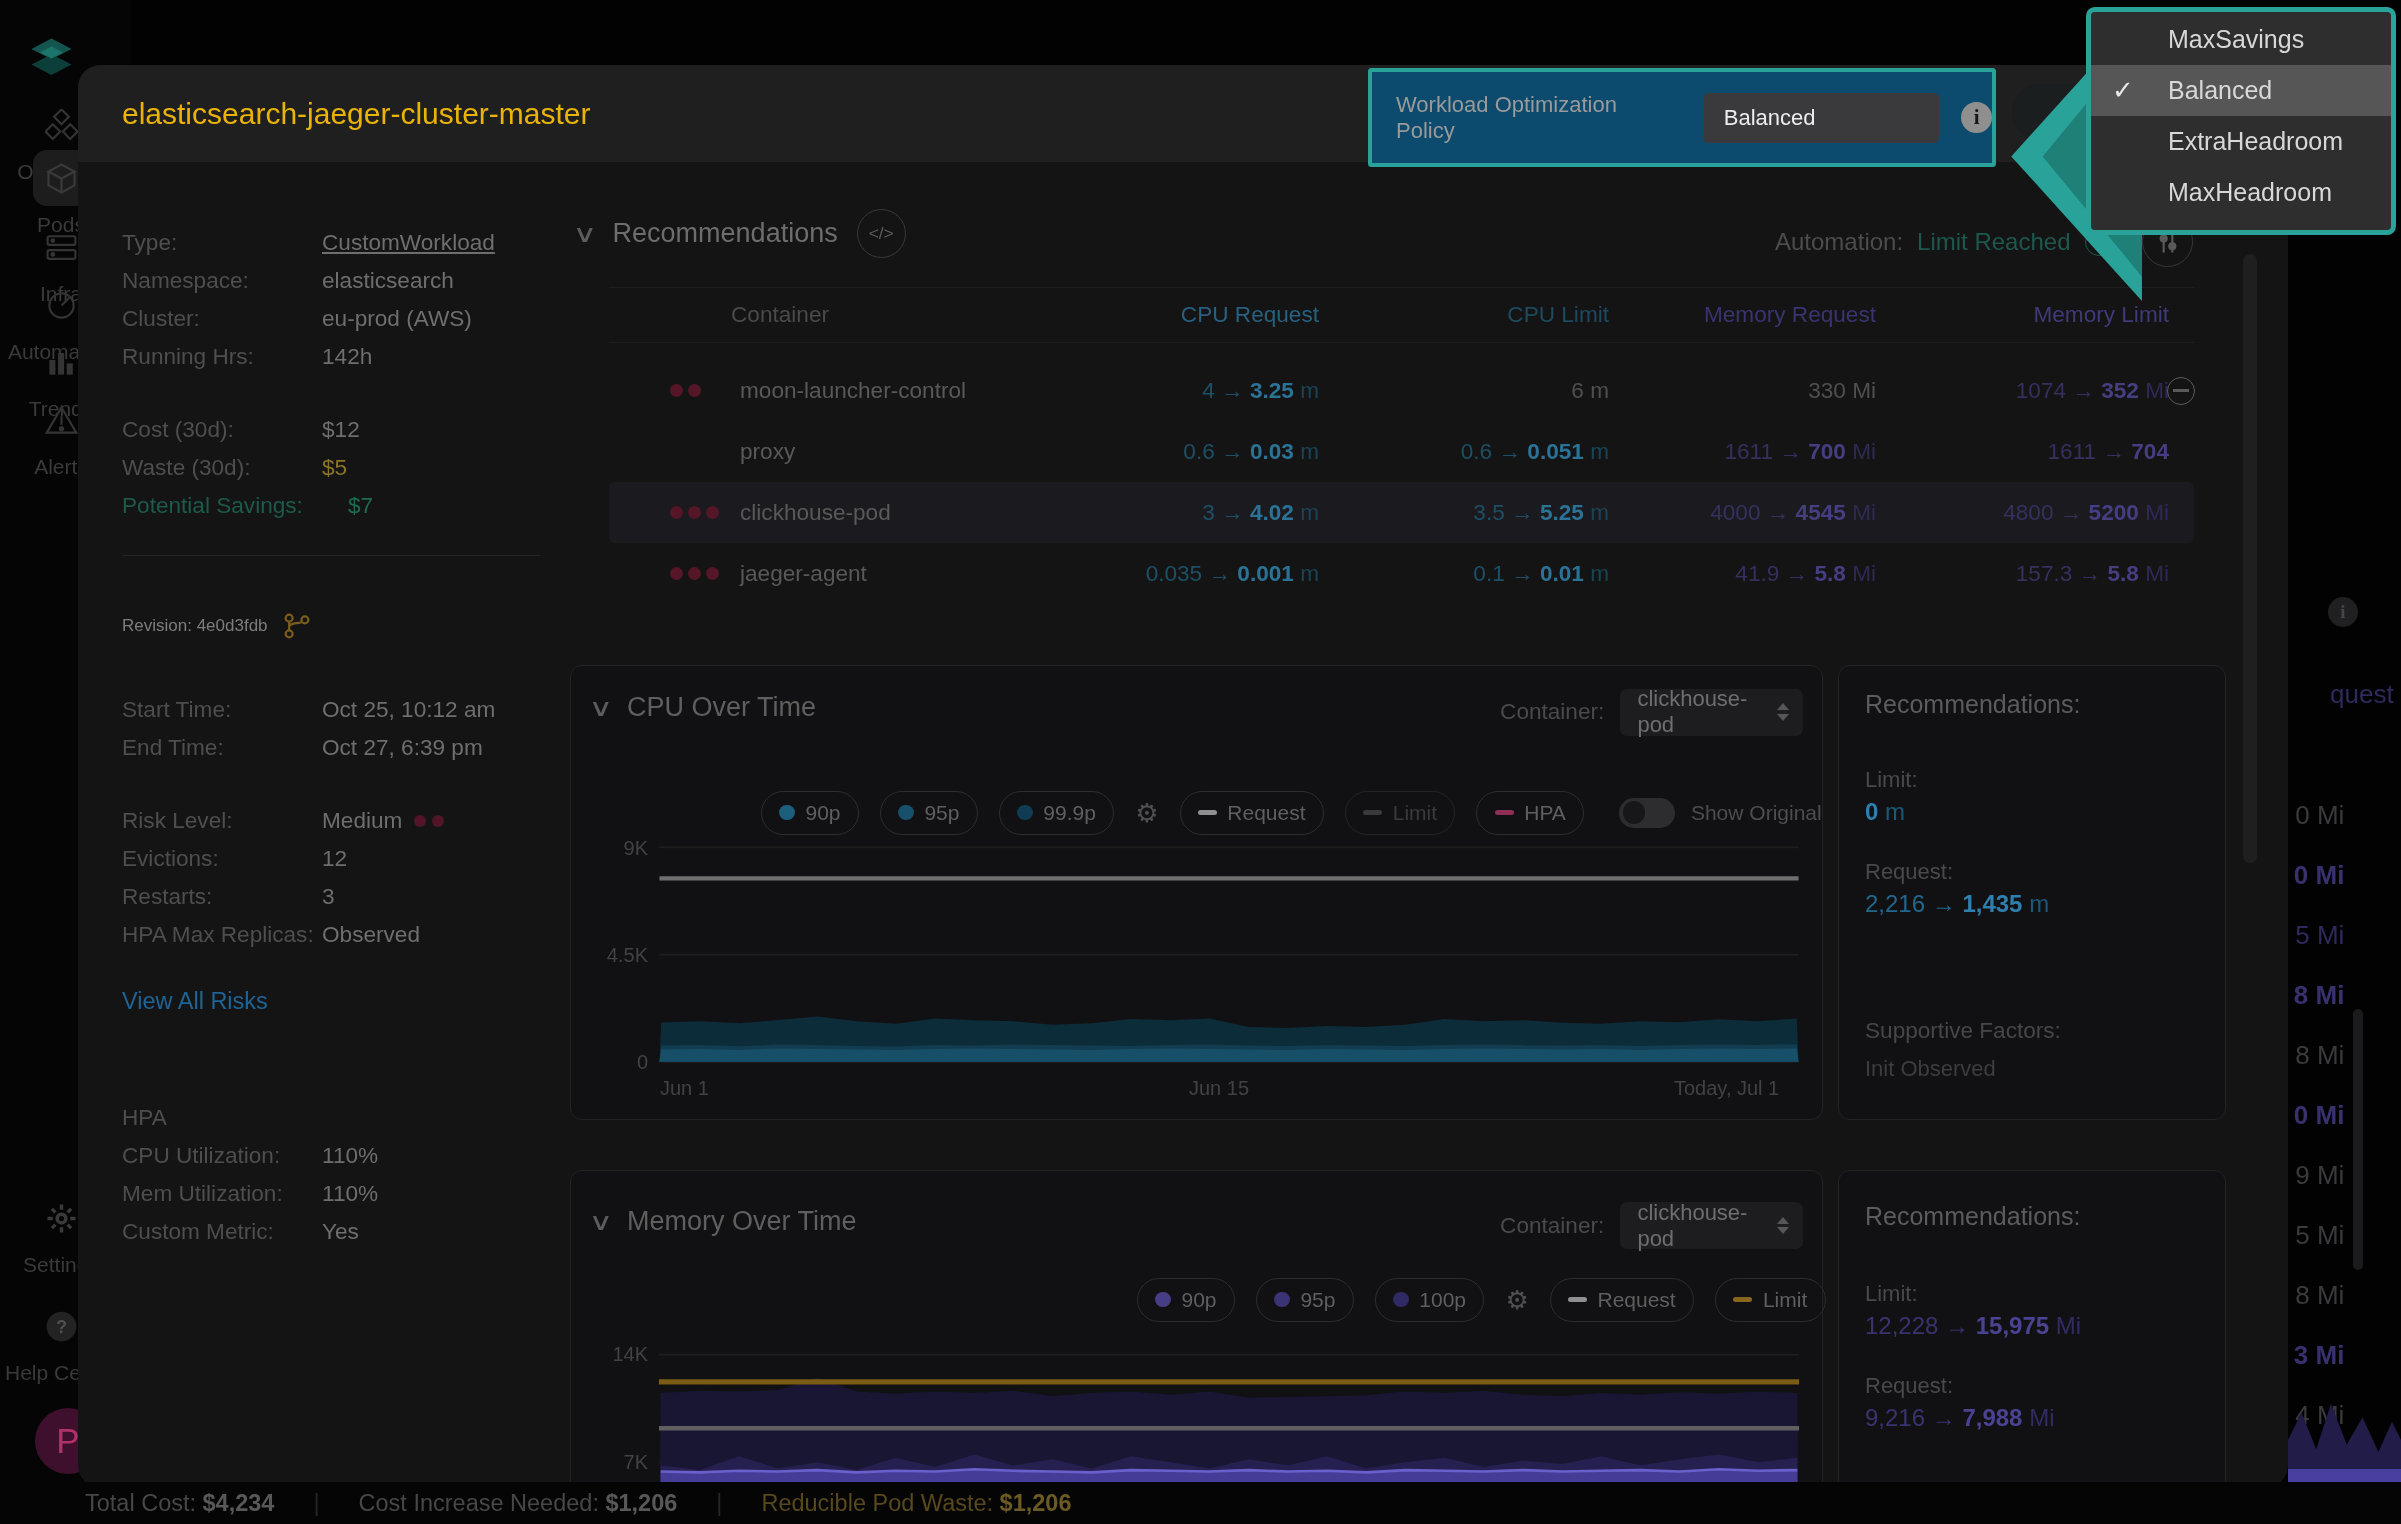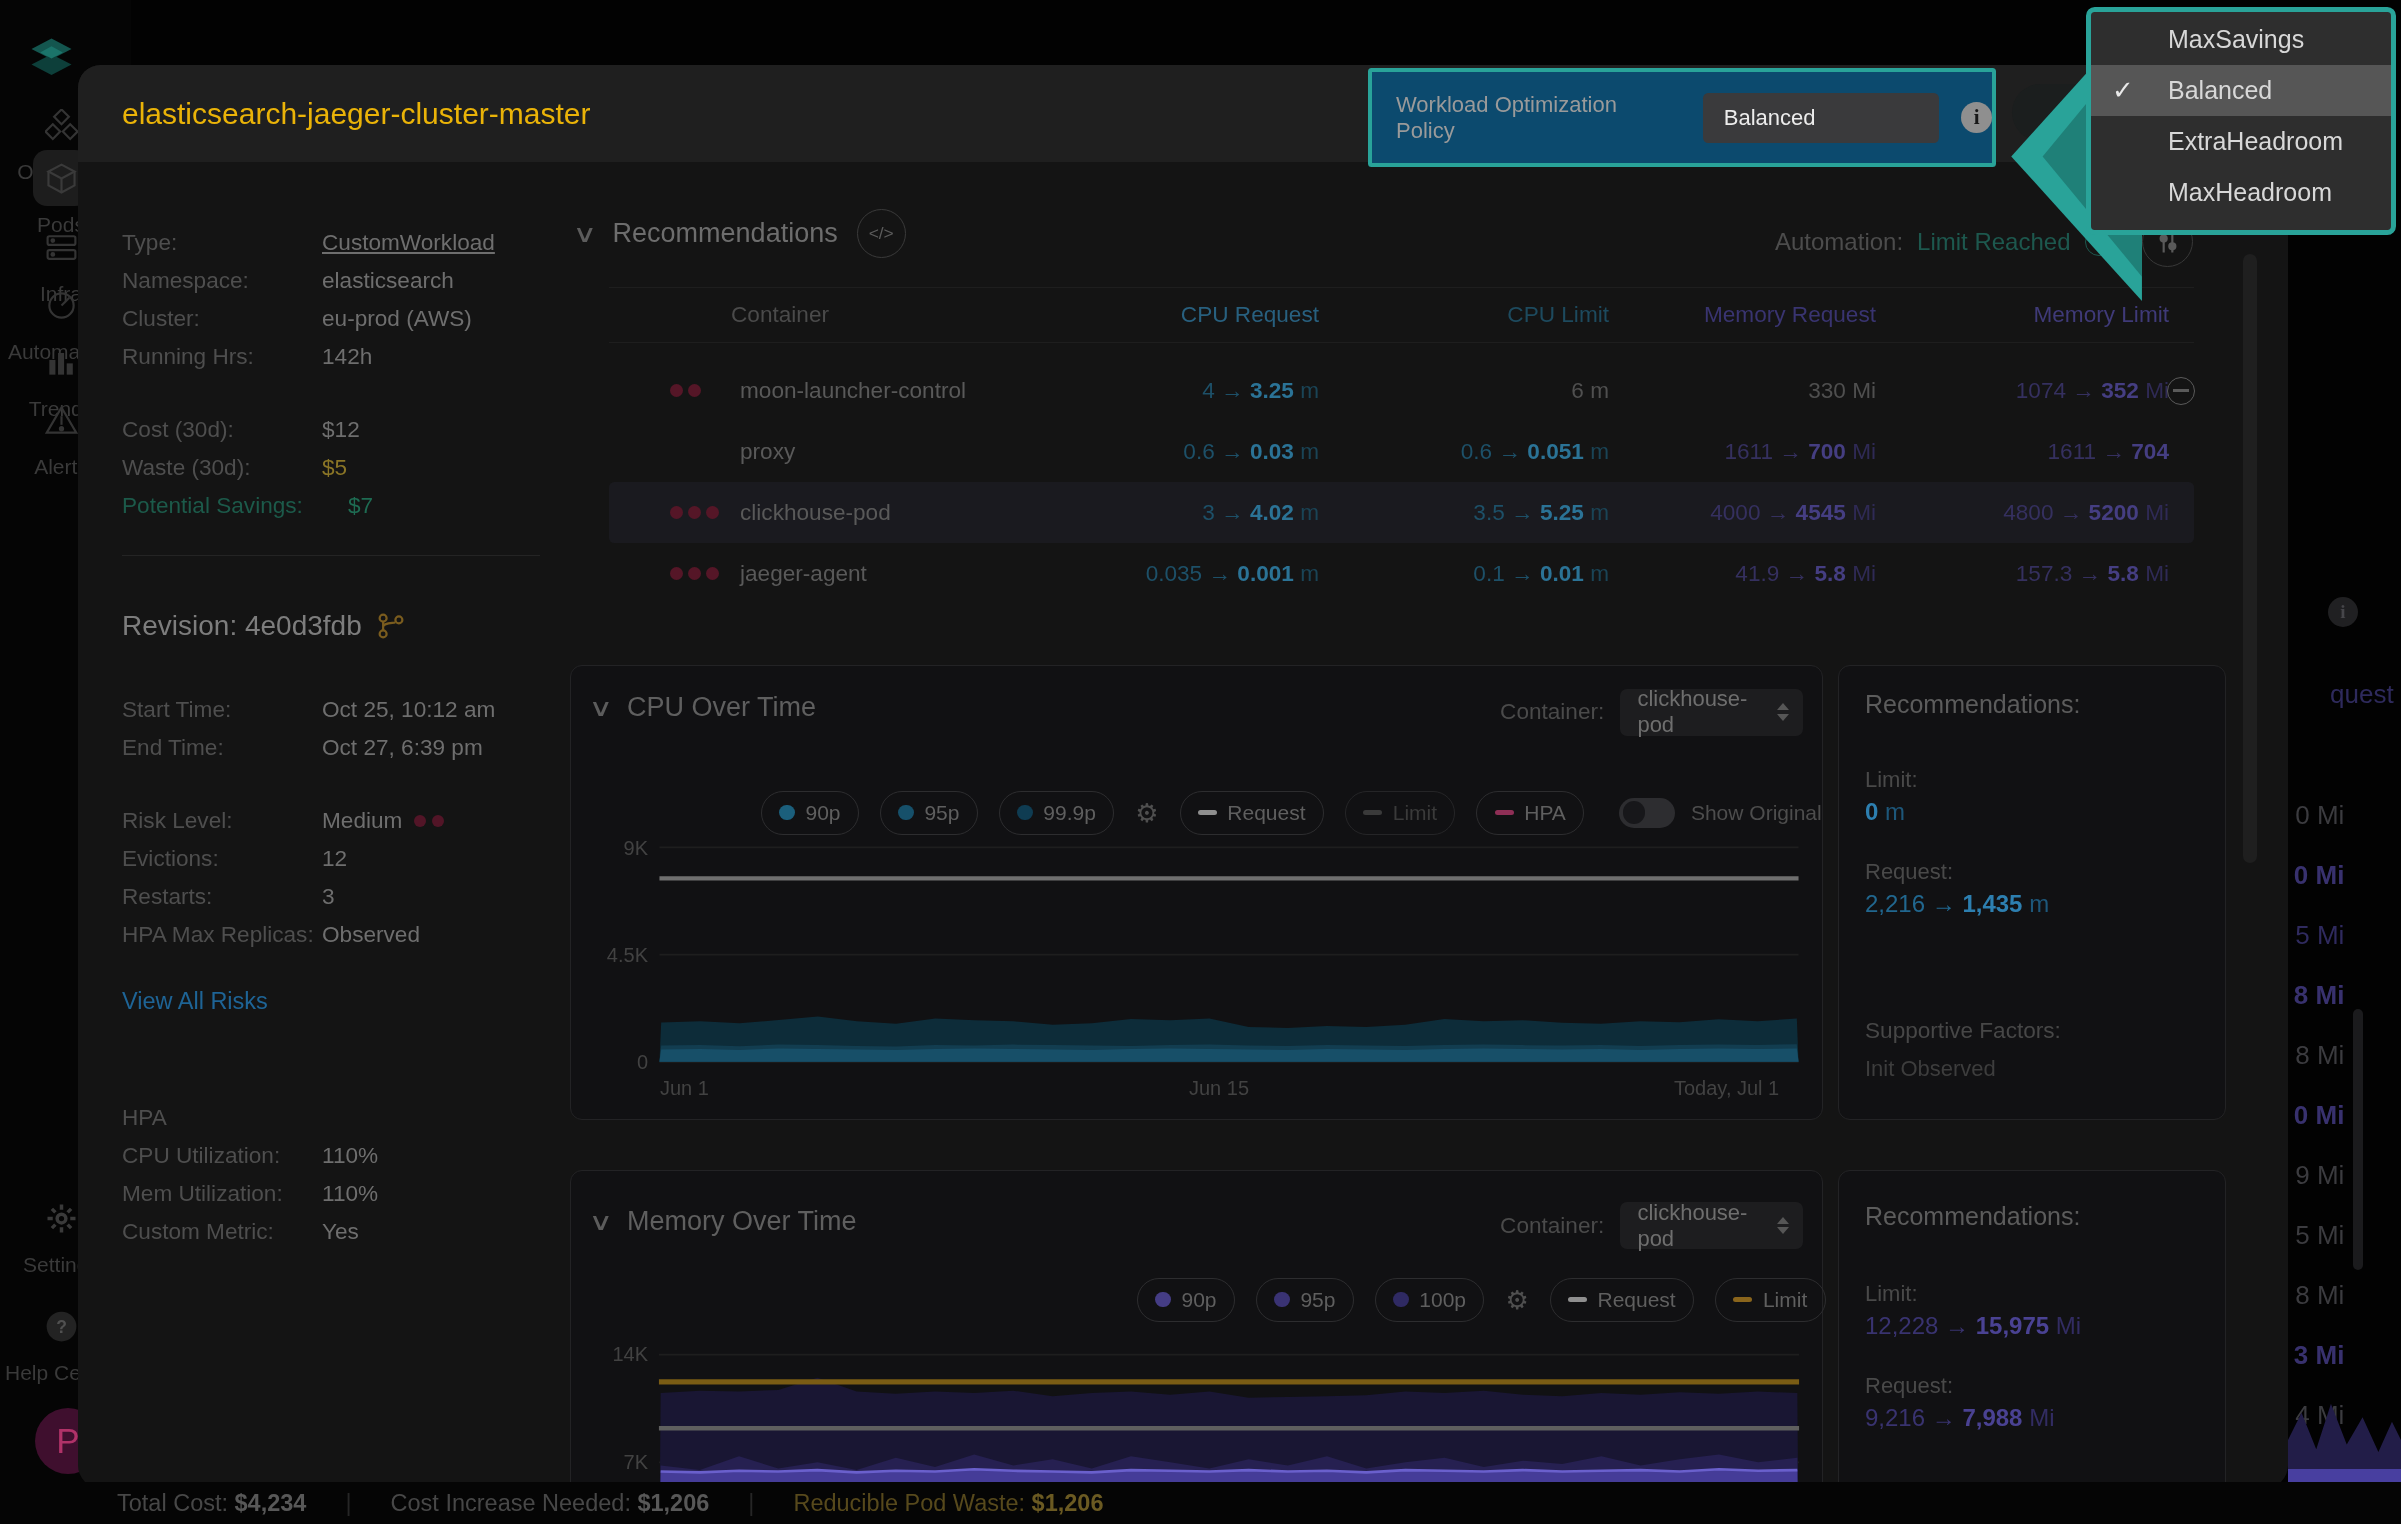--- a/index.html
+++ b/index.html
@@ -39,21 +39,21 @@
   
   .details{position:absolute;left:122px;top:224px;width:452px;}
   .d-row{display:flex;height:38px;line-height:38px;font-size:22.6px;}
   .d-label{width:200px;color:#4e4e4e;flex:none;}
   .d-value{color:#6e6e6e;}
   .d-value.link{text-decoration:underline;}
   .d-value.waste{color:#8a7526;}
   .d-row.savings .d-label{color:#1c5a4a;width:226px;}
   .d-value.savings{color:#1e6b52;}
   .d-divider{height:0;border-top:1.7px solid #242424;margin:30px 0 0 0;width:418px;}
-  .revision-row{margin-top:50px;height:40px;line-height:40px;font-size:28px;color:#7d7d7d;display:flex;align-items:center;gap:15.7px;}
+  .revision-row{margin-top:50px;height:40px;line-height:40px;font-size:17px;color:#7d7d7d;display:flex;align-items:center;gap:15.7px;}
   .risk-dots,.row-dots{display:inline-flex;gap:5.2px;margin-left:12px;align-items:center;}
   .risk-dot{width:12px;height:12px;border-radius:50%;background:#521527;}
   .view-risks{margin-top:28px;font-size:23.5px;color:#1e6496;height:38px;line-height:38px;}
   
   .recs-head{position:absolute;left:576px;top:209px;display:flex;align-items:center;gap:19px;}
   .chev{color:#5c5c5c;font-size:24px;transform:scaleX(1.4);}
   .recs-title{font-size:27px;color:#6d6d6d;}
   .code-circle{width:47px;height:47px;border-radius:50%;border:1.7px solid #3a3a3a;color:#5c5c5c;font-size:17.4px;
                display:flex;align-items:center;justify-content:center;}
   .automation-row{position:absolute;left:1775px;top:216px;display:flex;align-items:center;gap:14px;}
@@ -114,21 +114,21 @@
   .side-pad{position:absolute;left:26px;}
   .side-title{font-size:25px;color:#5c5c5c;}
   .side-sub{font-size:22px;color:#494949;}
   .side-val{font-size:24px;white-space:nowrap;}
   .side-val.cpu2 .frm{color:#21678f;} .side-val.cpu2 .to{color:#2d7fb0;font-weight:bold;} .side-val.cpu2 .un{color:#1d577a;}
   .side-val.mem2 .frm{color:#393370;} .side-val.mem2 .to{color:#4a4293;font-weight:bold;} .side-val.mem2 .un{color:#322c62;}
   .factors-t{font-size:22.6px;color:#474747;}
   .factors-v{font-size:22px;color:#3d3d3d;}
   
   .footer{position:absolute;left:0;top:1482px;width:2401px;height:43px;background:#050505;z-index:60;
-          display:flex;align-items:center;padding-left:117px;box-sizing:border-box;gap:39px;font-size:23.5px;}
+          display:flex;align-items:center;padding-left:85px;box-sizing:border-box;gap:39px;font-size:23.5px;}
   .f-item{color:#474747;white-space:nowrap;}
   .f-item b{color:#585858;}
   .f-item.amber{color:#57491c;} .f-item.amber b{color:#6b5a22;}
   .f-sep{color:#262626;}
   
   .bgstrip-i{position:absolute;left:2328px;top:597px;width:30px;height:30px;border-radius:50%;background:#202022;
              color:#46464a;font-size:19px;font-weight:bold;display:flex;align-items:center;justify-content:center;
              font-family:"Liberation Serif",serif;z-index:5;}
   .bgstrip-quest{position:absolute;left:2330px;top:679px;font-size:26px;color:#2e2a5c;z-index:5;}
   .mi-list{position:absolute;left:2280px;top:785px;width:87px;z-index:5;}

